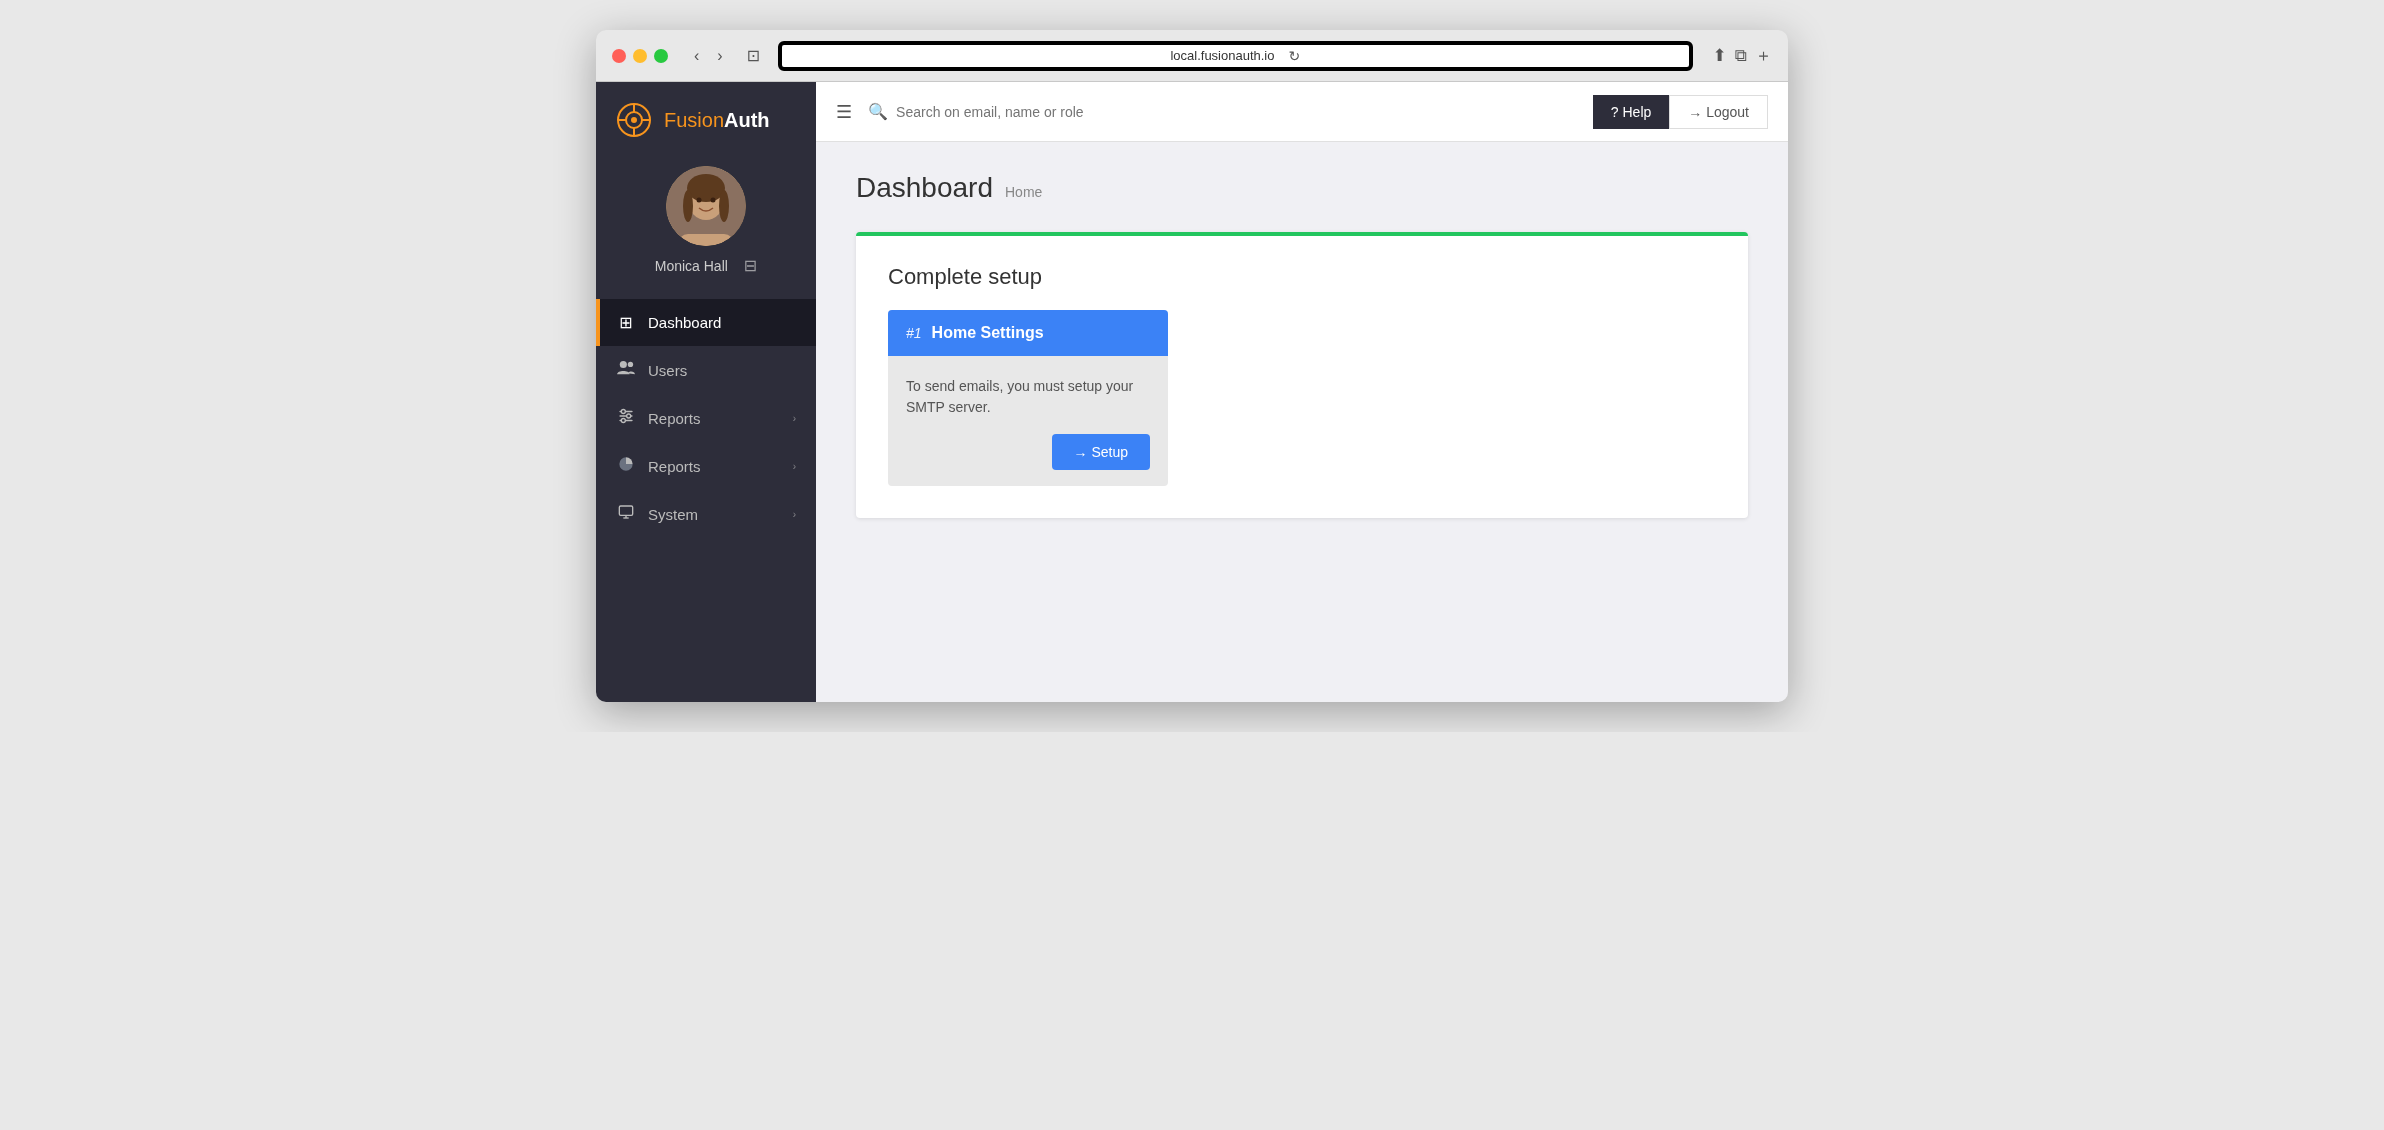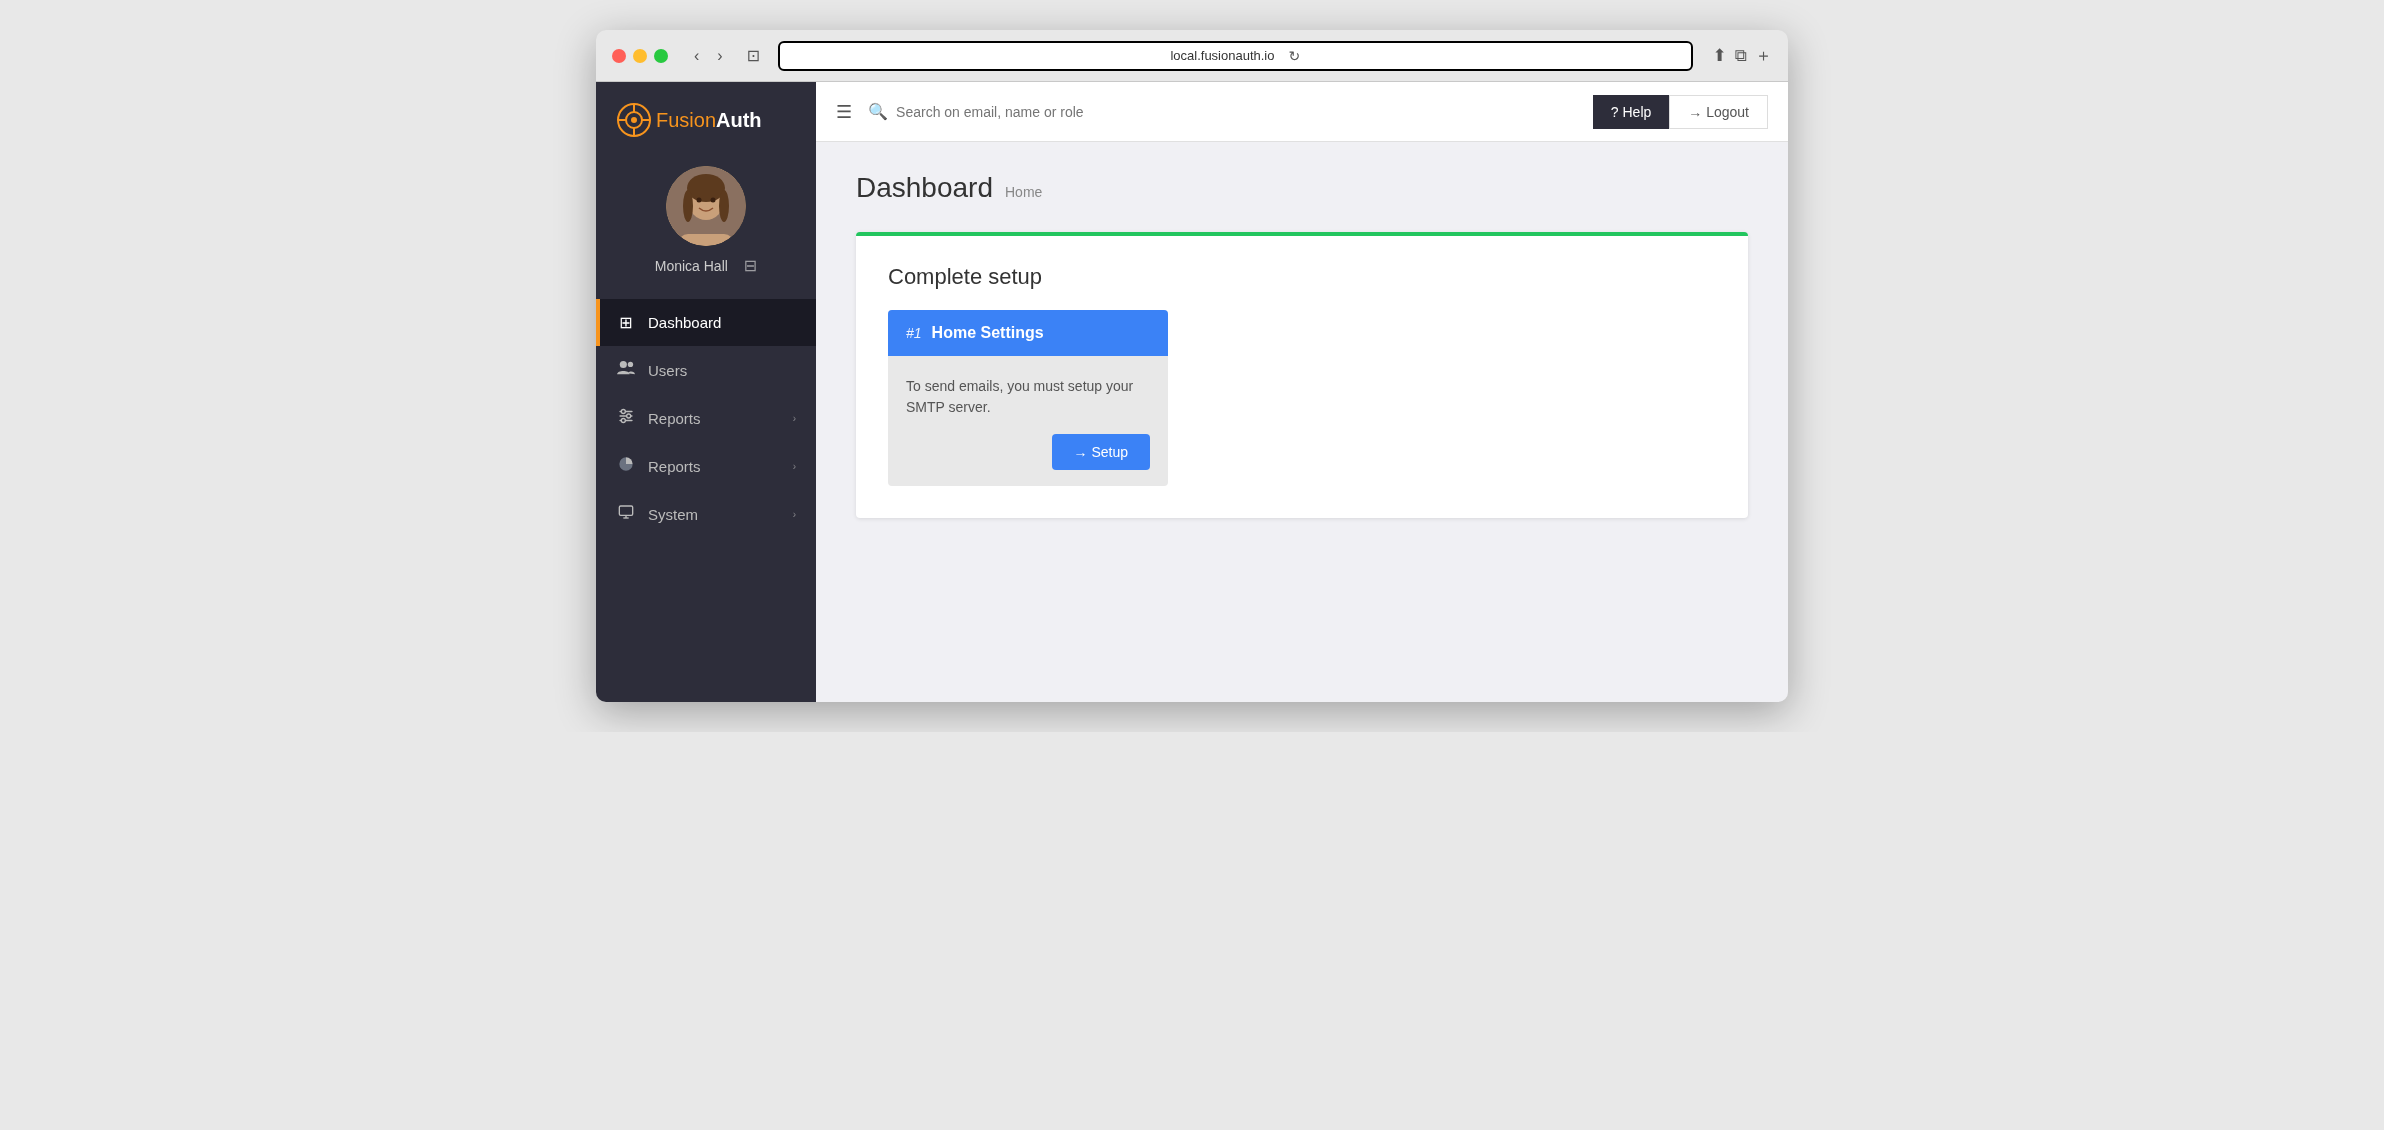--- a/index.html
+++ b/index.html
@@ -41,21 +41,21 @@
     .address-bar {
       flex: 1;
       background: white;
       border-radius: 6px;
       height: 30px;
       display: flex;
       align-items: center;
       justify-content: center;
       font-size: 13px;
       color: #333;
-      border: 2px solid #000000;
+      border: 4px solid #000000;
       gap: 8px;
     }
     .refresh-btn {
       background: none; border: none; cursor: pointer; color: #555; font-size: 14px; margin-left: 6px;
     }
     .browser-actions { display: flex; gap: 8px; margin-left: 8px; }
     .action-btn { background: none; border: none; cursor: pointer; color: #555; font-size: 17px; }
 
     
     .app-container {
@@ -69,21 +69,21 @@
       width: 220px;
       background: #2d2d3a;
       display: flex;
       flex-direction: column;
       flex-shrink: 0;
     }
     .sidebar-logo {
       padding: 20px 20px 16px;
       display: flex;
       align-items: center;
-      gap: 4px;
+      gap: 12px;
     }
     .logo-text {
       font-size: 20px;
       font-weight: 400;
       color: white;
     }
     .logo-text span { color: #f7941d; }
     .logo-text strong { color: white; font-weight: 600; }
     .sidebar-avatar-section {
       display: flex;

